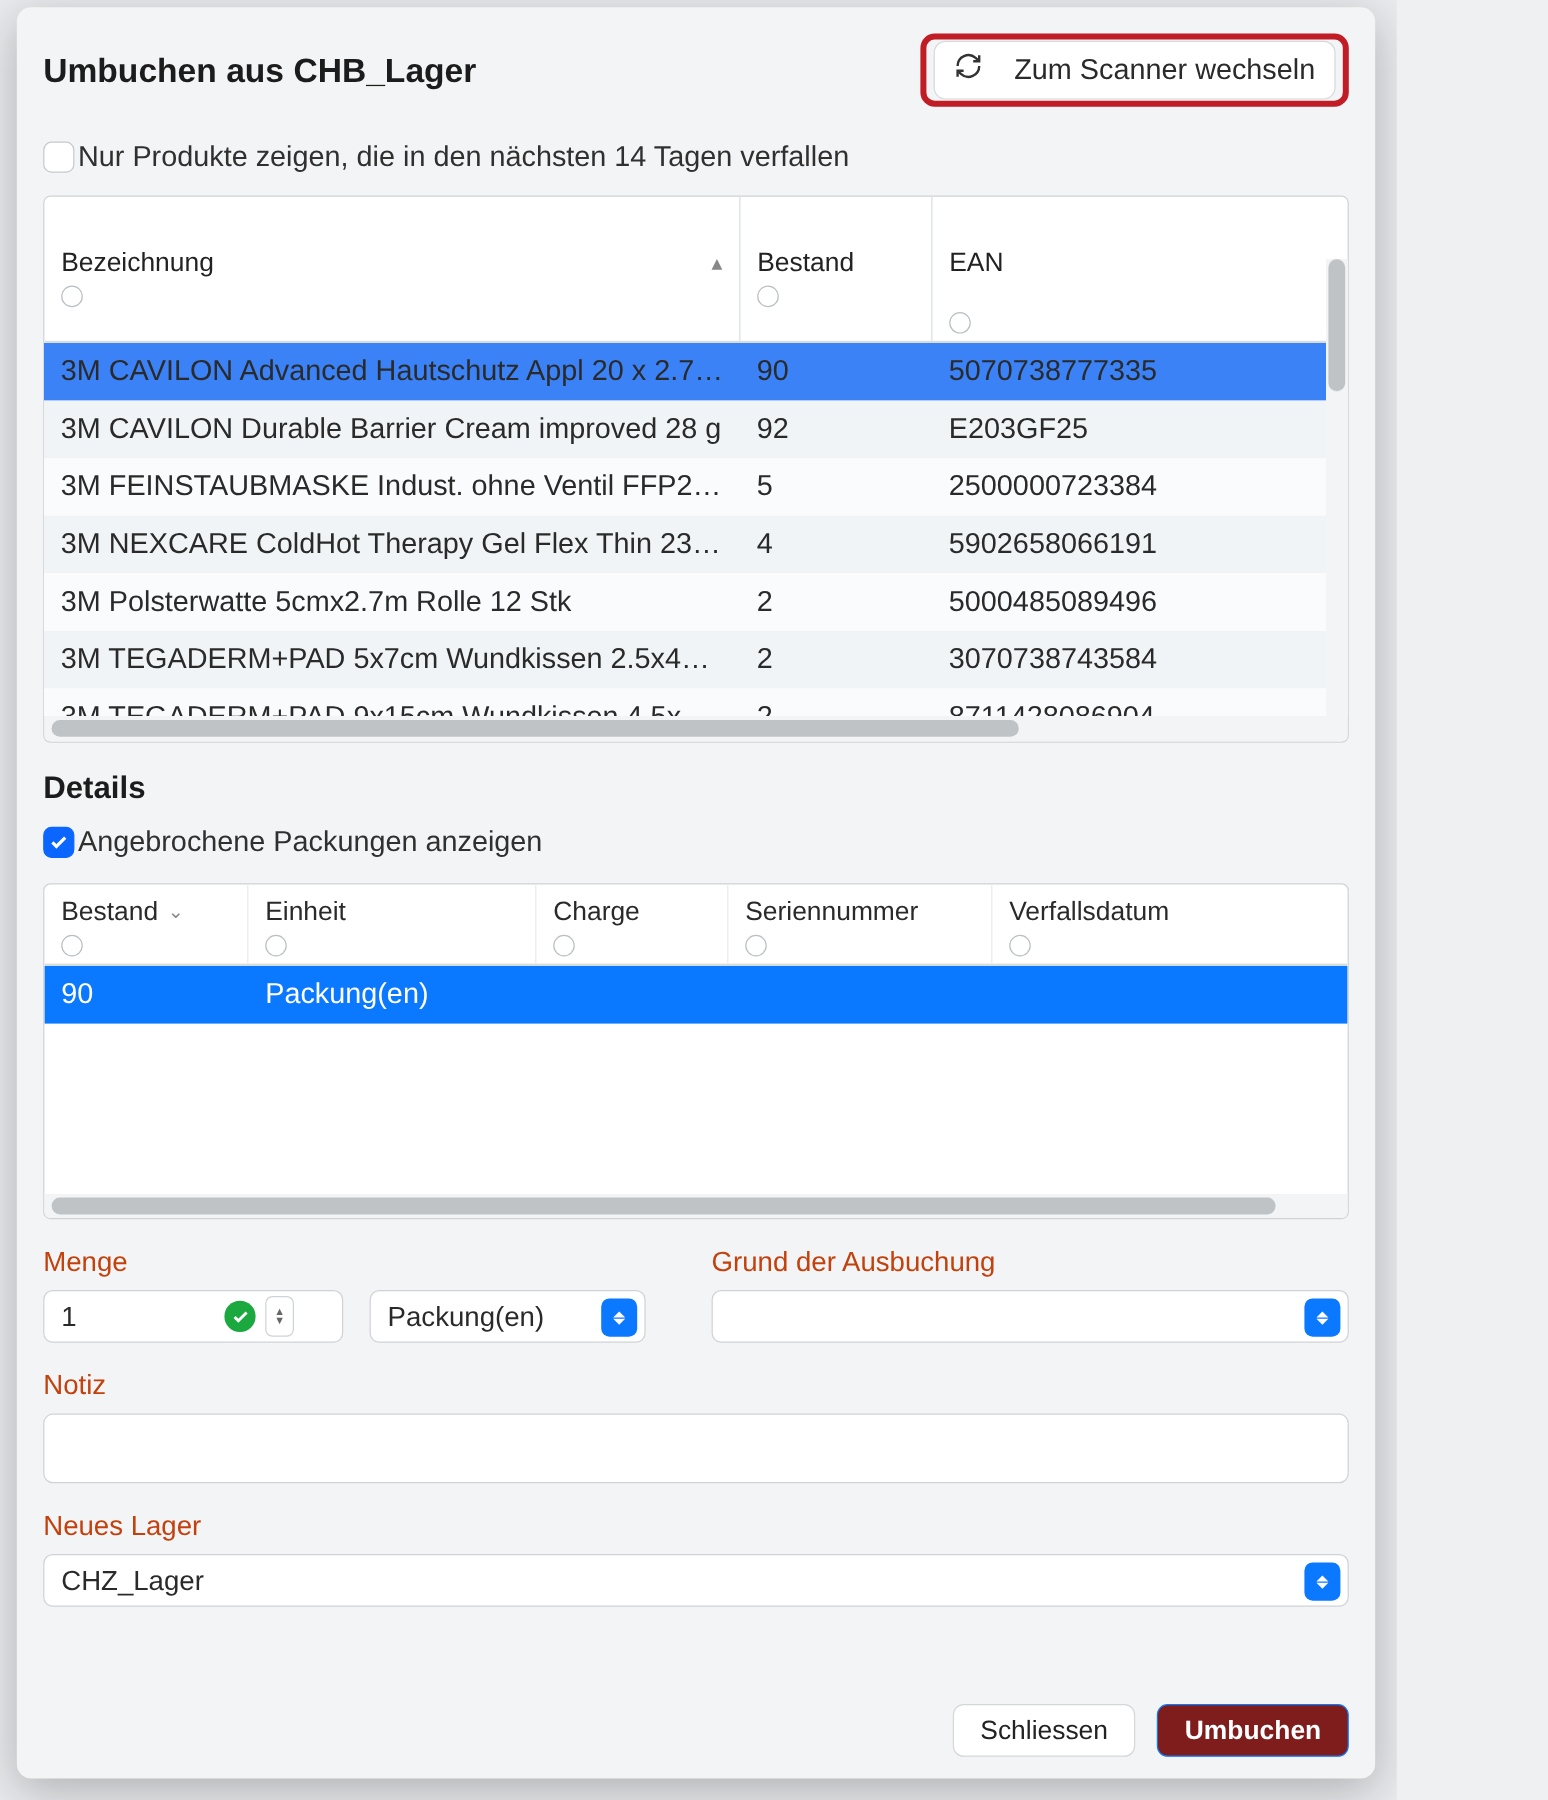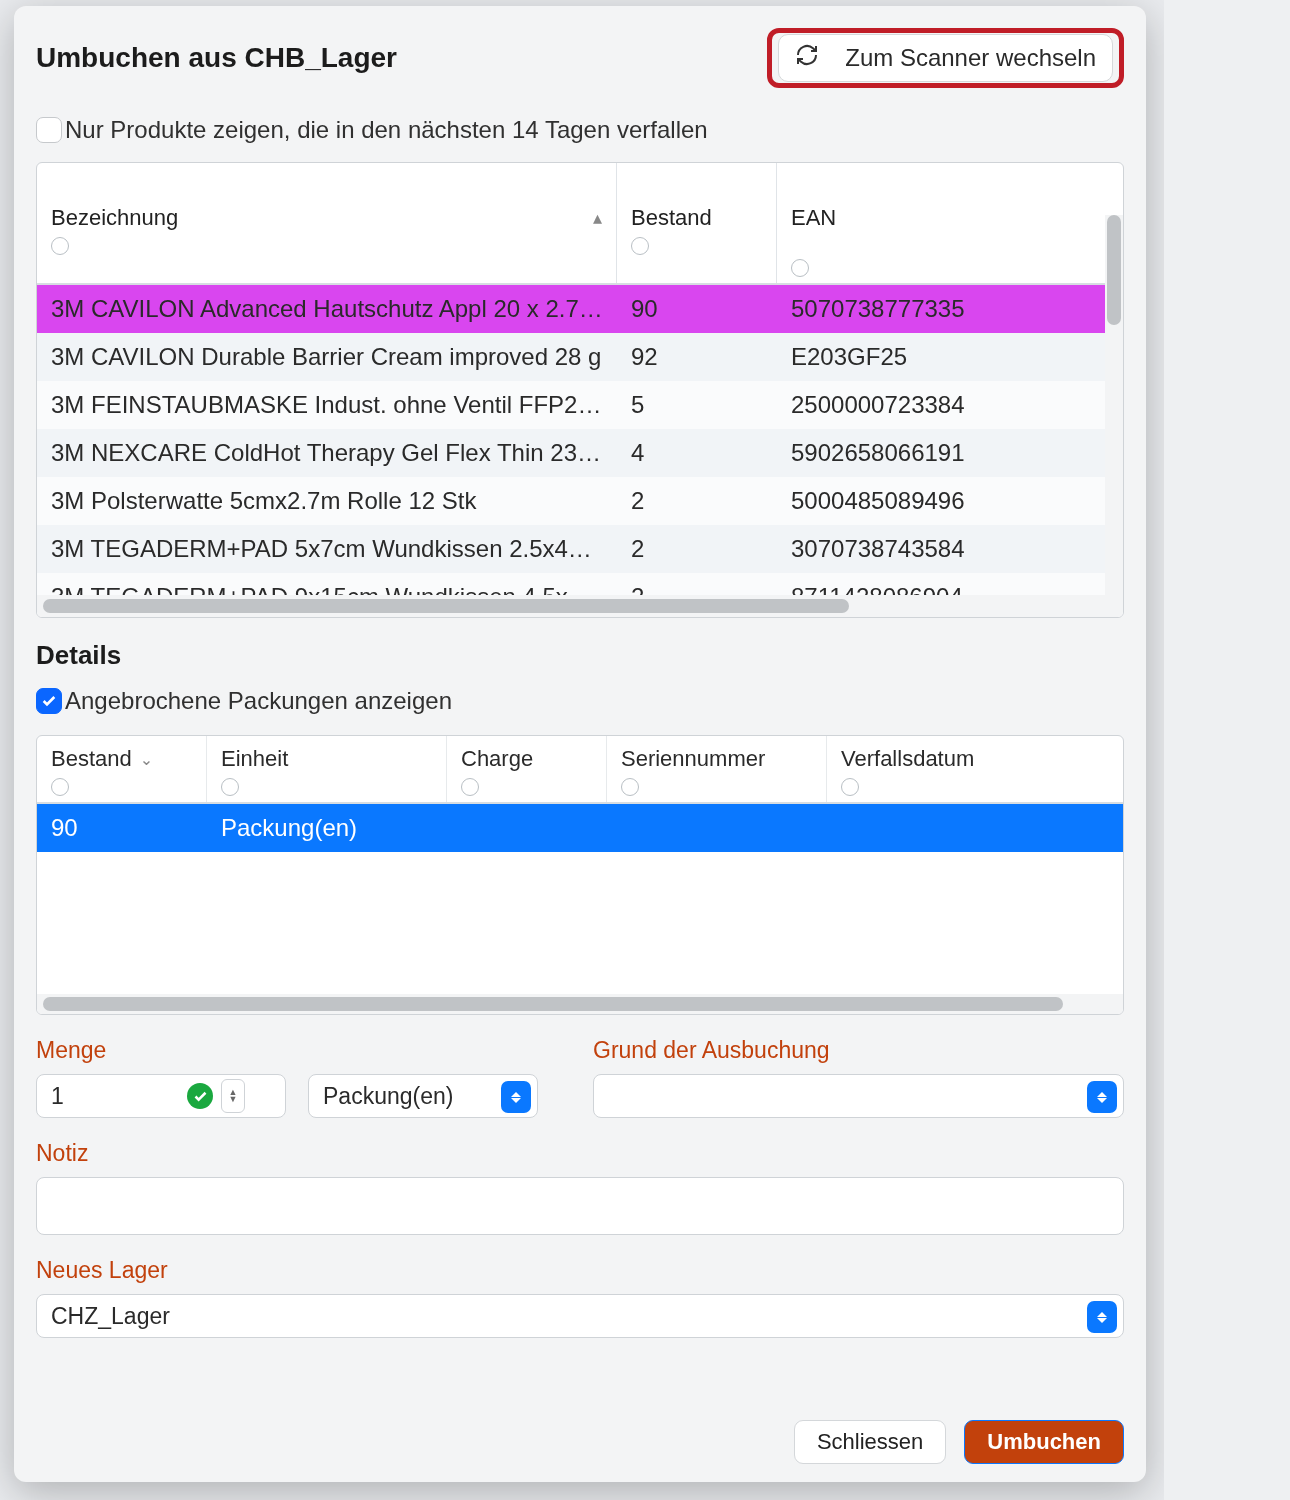--- a/index.html
+++ b/index.html
@@ -46,21 +46,21 @@
   }
   .th .lbl { display:flex; align-items:center; justify-content:space-between; gap:8px;margin-top:32px; }
   .sort-caret { font-size:18px; color:#888; }
   .radio-dot {
     width:18px; height:18px; border:1.5px solid #b9bfc4; border-radius:50%; background:#fff;
   }
   .tbody { overflow:auto; height:310px; }
   .tr { display:flex; align-items:center; height:48px; font-size:24px; }
   .tr:nth-child(odd){ background:#fafbfc; }
   .tr:nth-child(even){ background:#f1f4f7; }
-  .tr.sel { background:#d946ef; }
+  .tr.sel { background:#3b82f6; }
   .td { padding:0 14px; overflow:hidden; text-overflow:ellipsis; white-space:nowrap; }
   .scroll-h {
     height:22px; background:#f3f4f5; display:flex; align-items:center; padding:0 6px 0 6px;
   }
   .scroll-bar { height:14px; background:#c0c3c6; border-radius:8px; flex:0 0 75%; }
 
   .sect-title { font-size:26px; font-weight:700; margin-top:22px; color:#1c1c1c; }
 
   .details-wrap {
     margin-top:20px; border:1px solid #cfd3d7; border-radius:6px; background:#fff;
@@ -104,21 +104,21 @@
   .select .chv .u{ border-bottom:5px solid #fff; }
   .select .chv .d{ border-top:5px solid #fff; }
   .text-input {
     height:58px; background:#fff; border:1.5px solid #cfd3d7; border-radius:8px; width:100%;
   }
   .full { grid-column:1 / span 2; }
 
   .footer { margin-top:auto; display:flex; justify-content:flex-end; gap:18px; padding-top:14px; }
   .btn { height:44px; border-radius:9px; padding:0 22px; font-size:22px; display:flex; align-items:center; cursor:pointer; }
   .btn-secondary { background:#fff; border:1.5px solid #d4d7da; color:#222; }
-  .btn-primary { background:#c2410c; color:#fff; border:1.5px solid #0a78ff; font-weight:600; }
+  .btn-primary { background:#7f1d1d; color:#fff; border:1.5px solid #0a78ff; font-weight:600; }
 
   
   .c-name { width:580px; flex:0 0 580px; }
   .c-stock{ width:160px; flex:0 0 160px; }
   .c-ean  { width:200px; flex:1 1 200px;gap:28px; }
   .d-bestand{ width:170px; flex:0 0 170px; }
   .d-einheit{ width:240px; flex:0 0 240px; }
   .d-charge { width:160px; flex:0 0 160px; }
   .d-serial { width:220px; flex:0 0 220px; }
   .d-exp    { flex:1; }

